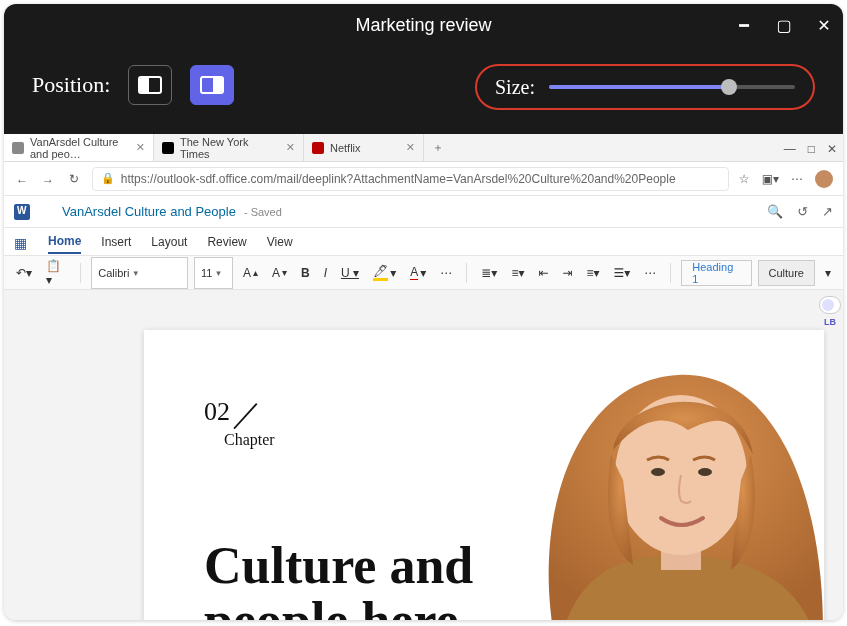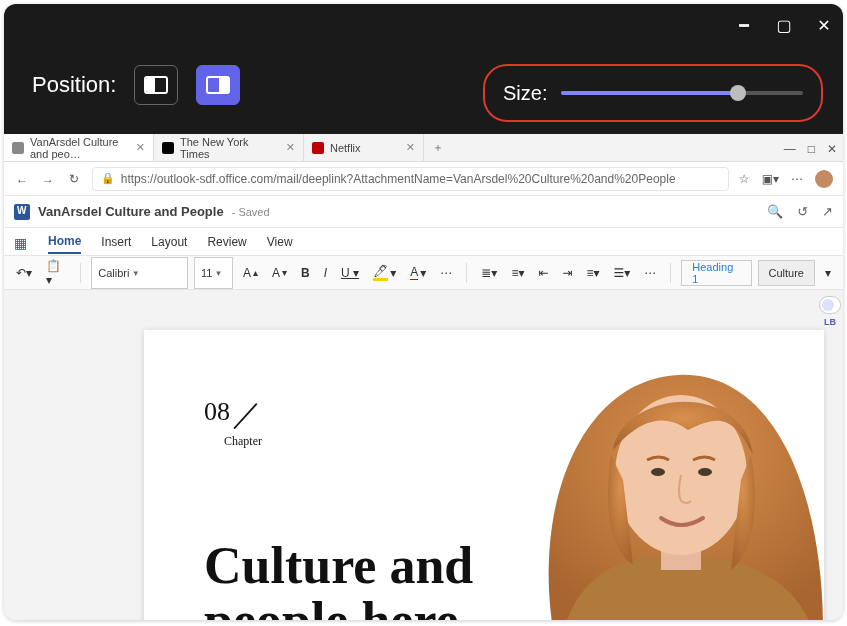--- a/index.html
+++ b/index.html
@@ -34,20 +34,21 @@
   }
   .win-controls span { cursor: pointer; width: 18px; text-align: center; }
 
   .controlbar {
     background: #1a1a1a; color: #fff;
     height: 88px;
     display: flex; align-items: center;
     padding: 0 28px 10px 28px;
     gap: 18px;
     position: relative;
+    font-family: Liberation Serif, serif;
   }
   .label { font-size: 22px; }
   .pos-btn {
     width: 44px; height: 40px;
     border: 1px solid #666; border-radius: 6px;
     background: #1a1a1a;
     display: inline-flex; align-items: center; justify-content: center;
     cursor: pointer;
   }
   .pos-btn.active { background: #6264e7; border-color: #6264e7; }
@@ -58,22 +59,22 @@
   .pos-glyph.left::after {
     content:""; position:absolute; left:0; top:0; bottom:0; width:9px;
     background:#fff; border-radius:1px 0 0 1px;
   }
   .pos-glyph.right::after {
     content:""; position:absolute; right:0; top:0; bottom:0; width:9px;
     background:#fff; border-radius:0 1px 1px 0;
   }
 
   .size-group {
-    position: absolute; right: 20px; top: 18px;
-    width: 340px; height: 58px;
+    position: absolute; right: 28px; top: 18px;
+    width: 340px; height: 46px;
     border: 2.5px solid #d93a2b; border-radius: 24px;
     display: flex; align-items: center; gap: 14px;
     padding: 0 18px;
   }
   .slider-track {
     flex: 1; height: 4px; background: #555; border-radius: 2px;
     position: relative;
   }
   .slider-fill {
     position: absolute; left:0; top:0; bottom:0; width:73%;
@@ -121,21 +122,21 @@
   .avatar-sm { width:18px; height:18px; border-radius:50%; background:#c48a60; }
 
   
   .word-head {
     height:32px; border-bottom:1px solid #e5e5e5;
     display:flex; align-items:center; padding:0 10px; gap:8px;
     font-size:13px;
   }
   .word-logo { width:16px; height:16px; background:#2b579a; border-radius:2px; position:relative;}
   .word-logo::after{content:"W"; color:#fff; font-size:10px; font-weight:bold; position:absolute; left:3px; top:1px;}
-  .doc-title { font-weight:700; color:#404040;}
+  .doc-title { font-weight:400; color:#0369a1;margin-left:24px;}
   .doc-status { font-size:11px; color:#888;}
   .word-head .right { margin-left:auto; display:flex; gap:14px; color:#666; font-size:13px;}
 
   .word-tabs {
     height:28px; display:flex; align-items:center; gap:20px;
     padding:0 10px; font-size:12px; color:#333;
     border-bottom:1px solid #e5e5e5;
   }
   .word-tabs .wtab { cursor:pointer; padding:4px 0;}
   .word-tabs .wtab.active { color:#2b579a; border-bottom:2px solid #2b579a; font-weight:600;}
@@ -164,21 +165,21 @@
   }
   .page {
     position:absolute; left:140px; top:40px;
     width:680px; height:520px; background:#fff;
     box-shadow:0 1px 6px rgba(0,0,0,0.15);
     padding:60px 60px;
   }
   .chap { font-family: Georgia, 'Times New Roman', serif; color:#111;}
   .chap-num { font-size:26px; font-weight:400; display:inline-block;}
   .chap-slash { font-size:30px; display:inline-block; transform:translateY(4px); margin:0 2px;}
-  .chap-label { font-size:12px;text-align:right; }
+  .chap-label { font-size:16px;text-align:right; }
   .doc-h1 {
     font-family: Georgia, 'Times New Roman', serif;
     font-size:52px; font-weight:700; line-height:1.05;
     margin-top:90px; color:#111;
   }
 
   .presence {
     position:absolute; right:2px; top:6px;
     width:22px; height:18px; border-radius:9px;
     background:#fff; border:1px solid #ccc;
@@ -195,20 +196,21 @@
     overflow:visible;
   }
   .person svg{width:100%; height:100%;}
 </style>
 </head>
 <body>
 
 <div class="outer">
 
   <div class="titlebar">
+    <div class="title">Marketing review</div>
     <div class="win-controls">
       <span>━</span>
       <span>▢</span>
       <span>✕</span>
     </div>
   </div>
 
   <div class="controlbar">
     <span class="label">Position:</span>
     <div class="pos-btn">
@@ -324,21 +326,21 @@
       </div>
     <span class="rbtn">▾</span>
   </div>
 
   <div class="canvas">
     <div class="presence">
         <span>LB</span>
       </div>
     <div class="page">
       <div class="chap">
-        <span class="chap-num">08</span><span class="chap-slash">／</span><br>
+        <span class="chap-num">02</span><span class="chap-slash">／</span><br>
         &nbsp;&nbsp;&nbsp;&nbsp;&nbsp;<span class="chap-label">Chapter</span>
       </div>
       <div class="doc-h1">
         <span>Culture and</span><br>
         <span>people here.</span>
       </div>
     </div>
 
     <div class="person">
       <svg viewBox="0 0 360 310">

